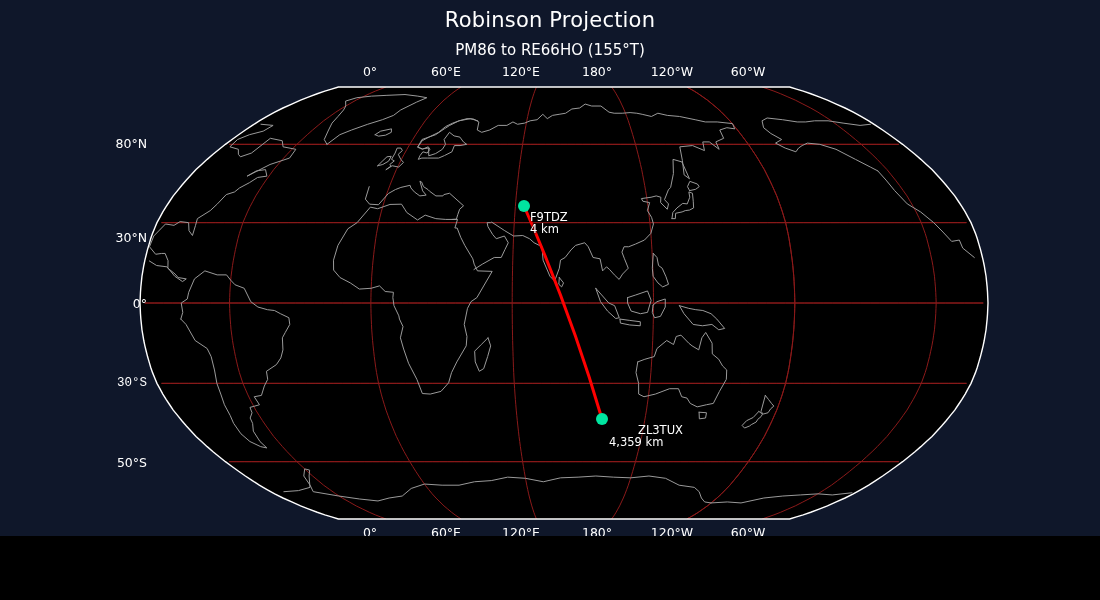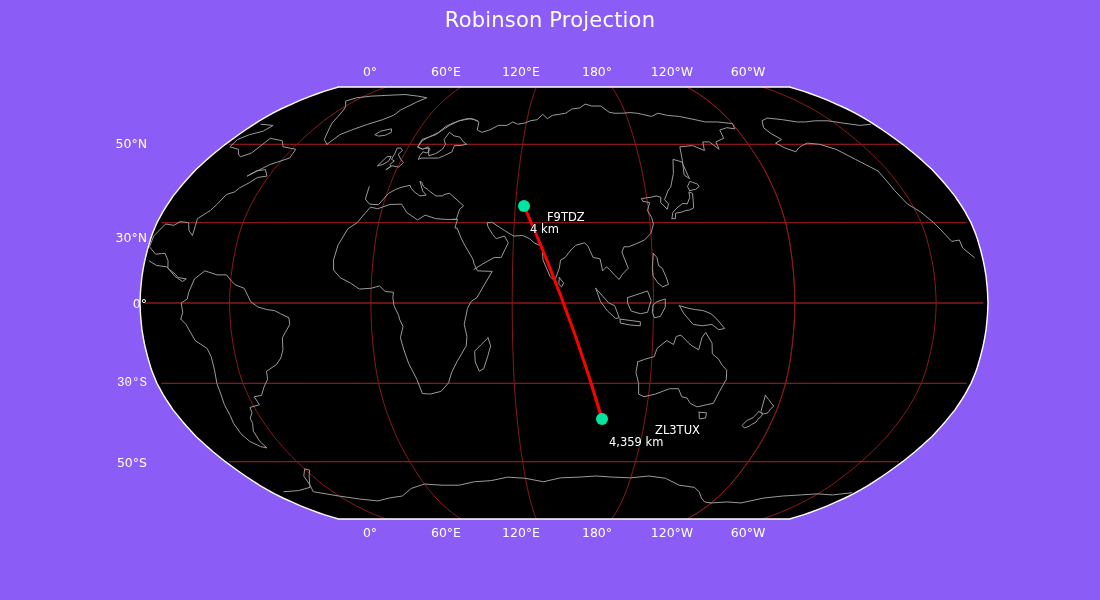--- a/index.html
+++ b/index.html
@@ -3,22 +3,22 @@
 <meta charset="utf-8">
 <style>
   html, body {
     margin: 0;
     padding: 0;
     background: #000000;
   }
   #root {
     position: relative;
     width: 1100px;
-    height: 600px;
-    background: #8b5cf6;
+    height: 536px;
+    background: #0f172a;
     overflow: hidden;
     font-family: "DejaVu Sans", sans-serif;
     -webkit-font-smoothing: antialiased;
   }
   .title {
     position: absolute;
     left: 0;
     top: 8px;
     width: 1100px;
     text-align: center;
@@ -55,36 +55,36 @@
     position: absolute;
     left: 0;
     top: 0;
   }
   .pt-label {
     position: absolute;
     color: #ffffff;
     font-size: 11.5px;
     white-space: nowrap;
     text-shadow: 0 0 2px #000, 0 0 2px #000;
-    padding-left: 17px;
   }
   .pt-dist {
     position: absolute;
     color: #ffffff;
     font-size: 11.5px;
     white-space: nowrap;
     text-shadow: 0 0 2px #000, 0 0 2px #000;
   }
 </style>
 </head>
 <body>
 
 <div id="root">
 
   <div class="title">Robinson Projection</div>
+  <div class="subtitle">PM86 to RE66HO (155°T)</div>
 
   <svg id="mapsvg" width="1100" height="600">
     <defs>
       <clipPath id="mapclip">
         <path id="boundaryclip" d="M789.65,87.00L796.44,89.06L803.22,91.13L810.78,93.75L819.10,96.92L827.43,100.09L836.23,104.05L845.04,108.00L853.29,112.15L860.99,116.48L868.69,120.80L875.66,125.40L882.63,130.00L889.41,134.70L896.01,139.51L902.61,144.33L908.78,149.31L914.95,154.30L920.83,159.35L926.41,164.47L931.99,169.60L936.79,174.83L941.59,180.05L946.14,185.31L950.45,190.61L954.76,195.91L958.34,201.25L961.92,206.59L965.17,211.93L968.11,217.29L971.04,222.65L973.24,228.00L975.45,233.36L977.33,238.72L978.89,244.08L980.45,249.43L981.78,254.79L983.10,260.15L984.22,265.50L985.13,270.86L986.05,276.22L986.59,281.57L987.14,286.93L987.53,292.29L987.76,297.64L988.00,303.00L987.76,308.36L987.53,313.71L987.14,319.07L986.59,324.43L986.05,329.78L985.13,335.14L984.22,340.50L983.10,345.85L981.78,351.21L980.45,356.57L978.89,361.92L977.33,367.28L975.45,372.64L973.24,378.00L971.04,383.35L968.11,388.71L965.17,394.07L961.92,399.41L958.34,404.75L954.76,410.09L950.45,415.39L946.14,420.69L941.59,425.95L936.79,431.17L931.99,436.40L926.41,441.53L920.83,446.65L914.95,451.70L908.78,456.69L902.61,461.67L896.01,466.49L889.41,471.30L882.63,476.00L875.66,480.60L868.69,485.20L860.99,489.52L853.29,493.85L845.04,498.00L836.23,501.95L827.43,505.91L819.10,509.08L810.78,512.25L803.22,514.87L796.44,516.94L789.65,519.00L338.35,519.00L331.56,516.94L324.78,514.87L317.22,512.25L308.90,509.08L300.57,505.91L291.77,501.95L282.96,498.00L274.71,493.85L267.01,489.52L259.31,485.20L252.34,480.60L245.37,476.00L238.59,471.30L231.99,466.49L225.39,461.67L219.22,456.69L213.05,451.70L207.17,446.65L201.59,441.53L196.01,436.40L191.21,431.17L186.41,425.95L181.86,420.69L177.55,415.39L173.24,410.09L169.66,404.75L166.08,399.41L162.83,394.07L159.89,388.71L156.96,383.35L154.76,378.00L152.55,372.64L150.67,367.28L149.11,361.92L147.55,356.57L146.22,351.21L144.90,345.85L143.78,340.50L142.87,335.14L141.95,329.78L141.41,324.43L140.86,319.07L140.47,313.71L140.24,308.36L140.00,303.00L140.24,297.64L140.47,292.29L140.86,286.93L141.41,281.57L141.95,276.22L142.87,270.86L143.78,265.50L144.90,260.15L146.22,254.79L147.55,249.43L149.11,244.08L150.67,238.72L152.55,233.36L154.76,228.00L156.96,222.65L159.89,217.29L162.83,211.93L166.08,206.59L169.66,201.25L173.24,195.91L177.55,190.61L181.86,185.31L186.41,180.05L191.21,174.83L196.01,169.60L201.59,164.47L207.17,159.35L213.05,154.30L219.22,149.31L225.39,144.33L231.99,139.51L238.59,134.70L245.37,130.00L252.34,125.40L259.31,120.80L267.01,116.48L274.71,112.15L282.96,108.00L291.77,104.05L300.57,100.09L308.90,96.92L317.22,93.75L324.78,91.13L331.56,89.06L338.35,87.00L789.65,87.00Z"></path>
       </clipPath>
     </defs>
 
     <path id="mapface" d="M789.65,87.00L796.44,89.06L803.22,91.13L810.78,93.75L819.10,96.92L827.43,100.09L836.23,104.05L845.04,108.00L853.29,112.15L860.99,116.48L868.69,120.80L875.66,125.40L882.63,130.00L889.41,134.70L896.01,139.51L902.61,144.33L908.78,149.31L914.95,154.30L920.83,159.35L926.41,164.47L931.99,169.60L936.79,174.83L941.59,180.05L946.14,185.31L950.45,190.61L954.76,195.91L958.34,201.25L961.92,206.59L965.17,211.93L968.11,217.29L971.04,222.65L973.24,228.00L975.45,233.36L977.33,238.72L978.89,244.08L980.45,249.43L981.78,254.79L983.10,260.15L984.22,265.50L985.13,270.86L986.05,276.22L986.59,281.57L987.14,286.93L987.53,292.29L987.76,297.64L988.00,303.00L987.76,308.36L987.53,313.71L987.14,319.07L986.59,324.43L986.05,329.78L985.13,335.14L984.22,340.50L983.10,345.85L981.78,351.21L980.45,356.57L978.89,361.92L977.33,367.28L975.45,372.64L973.24,378.00L971.04,383.35L968.11,388.71L965.17,394.07L961.92,399.41L958.34,404.75L954.76,410.09L950.45,415.39L946.14,420.69L941.59,425.95L936.79,431.17L931.99,436.40L926.41,441.53L920.83,446.65L914.95,451.70L908.78,456.69L902.61,461.67L896.01,466.49L889.41,471.30L882.63,476.00L875.66,480.60L868.69,485.20L860.99,489.52L853.29,493.85L845.04,498.00L836.23,501.95L827.43,505.91L819.10,509.08L810.78,512.25L803.22,514.87L796.44,516.94L789.65,519.00L338.35,519.00L331.56,516.94L324.78,514.87L317.22,512.25L308.90,509.08L300.57,505.91L291.77,501.95L282.96,498.00L274.71,493.85L267.01,489.52L259.31,485.20L252.34,480.60L245.37,476.00L238.59,471.30L231.99,466.49L225.39,461.67L219.22,456.69L213.05,451.70L207.17,446.65L201.59,441.53L196.01,436.40L191.21,431.17L186.41,425.95L181.86,420.69L177.55,415.39L173.24,410.09L169.66,404.75L166.08,399.41L162.83,394.07L159.89,388.71L156.96,383.35L154.76,378.00L152.55,372.64L150.67,367.28L149.11,361.92L147.55,356.57L146.22,351.21L144.90,345.85L143.78,340.50L142.87,335.14L141.95,329.78L141.41,324.43L140.86,319.07L140.47,313.71L140.24,308.36L140.00,303.00L140.24,297.64L140.47,292.29L140.86,286.93L141.41,281.57L141.95,276.22L142.87,270.86L143.78,265.50L144.90,260.15L146.22,254.79L147.55,249.43L149.11,244.08L150.67,238.72L152.55,233.36L154.76,228.00L156.96,222.65L159.89,217.29L162.83,211.93L166.08,206.59L169.66,201.25L173.24,195.91L177.55,190.61L181.86,185.31L186.41,180.05L191.21,174.83L196.01,169.60L201.59,164.47L207.17,159.35L213.05,154.30L219.22,149.31L225.39,144.33L231.99,139.51L238.59,134.70L245.37,130.00L252.34,125.40L259.31,120.80L267.01,116.48L274.71,112.15L282.96,108.00L291.77,104.05L300.57,100.09L308.90,96.92L317.22,93.75L324.78,91.13L331.56,89.06L338.35,87.00L789.65,87.00Z" fill="#000000"></path>
 
@@ -119,21 +119,21 @@
     </div>
   <div id="xticks-bottom">
       <div class="tick" style="left: 370px; top: 525px;">0°</div>
       <div class="tick" style="left: 446px; top: 525px;">60°E</div>
       <div class="tick" style="left: 521px; top: 525px;">120°E</div>
       <div class="tick" style="left: 597px; top: 525px;">180°</div>
       <div class="tick" style="left: 672px; top: 525px;">120°W</div>
       <div class="tick" style="left: 748px; top: 525px;">60°W</div>
     </div>
   <div id="yticks">
-      <div class="ytick" style="left: 147px; top: 143px;">50°N</div>
+      <div class="ytick" style="left: 147px; top: 143px;">80°N</div>
       <div class="ytick" style="left: 147px; top: 237px;">30°N</div>
       <div class="ytick" style="left: 147px; top: 303px;">0°</div>
       <div class="ytick" style="left: 147px; top: 383px; font-family: Liberation Mono, monospace;">30°S</div>
       <div class="ytick" style="left: 147px; top: 462px;">50°S</div>
     </div>
 
   <div id="ptlabels">
       <div class="pt-label" style="left: 530px; top: 210px;">F9TDZ</div>
       <div class="pt-dist" style="left: 530px; top: 222px;">4 km</div>
       <div class="pt-label" style="left: 609px; top: 423px; margin-left: 29px;">ZL3TUX</div>

